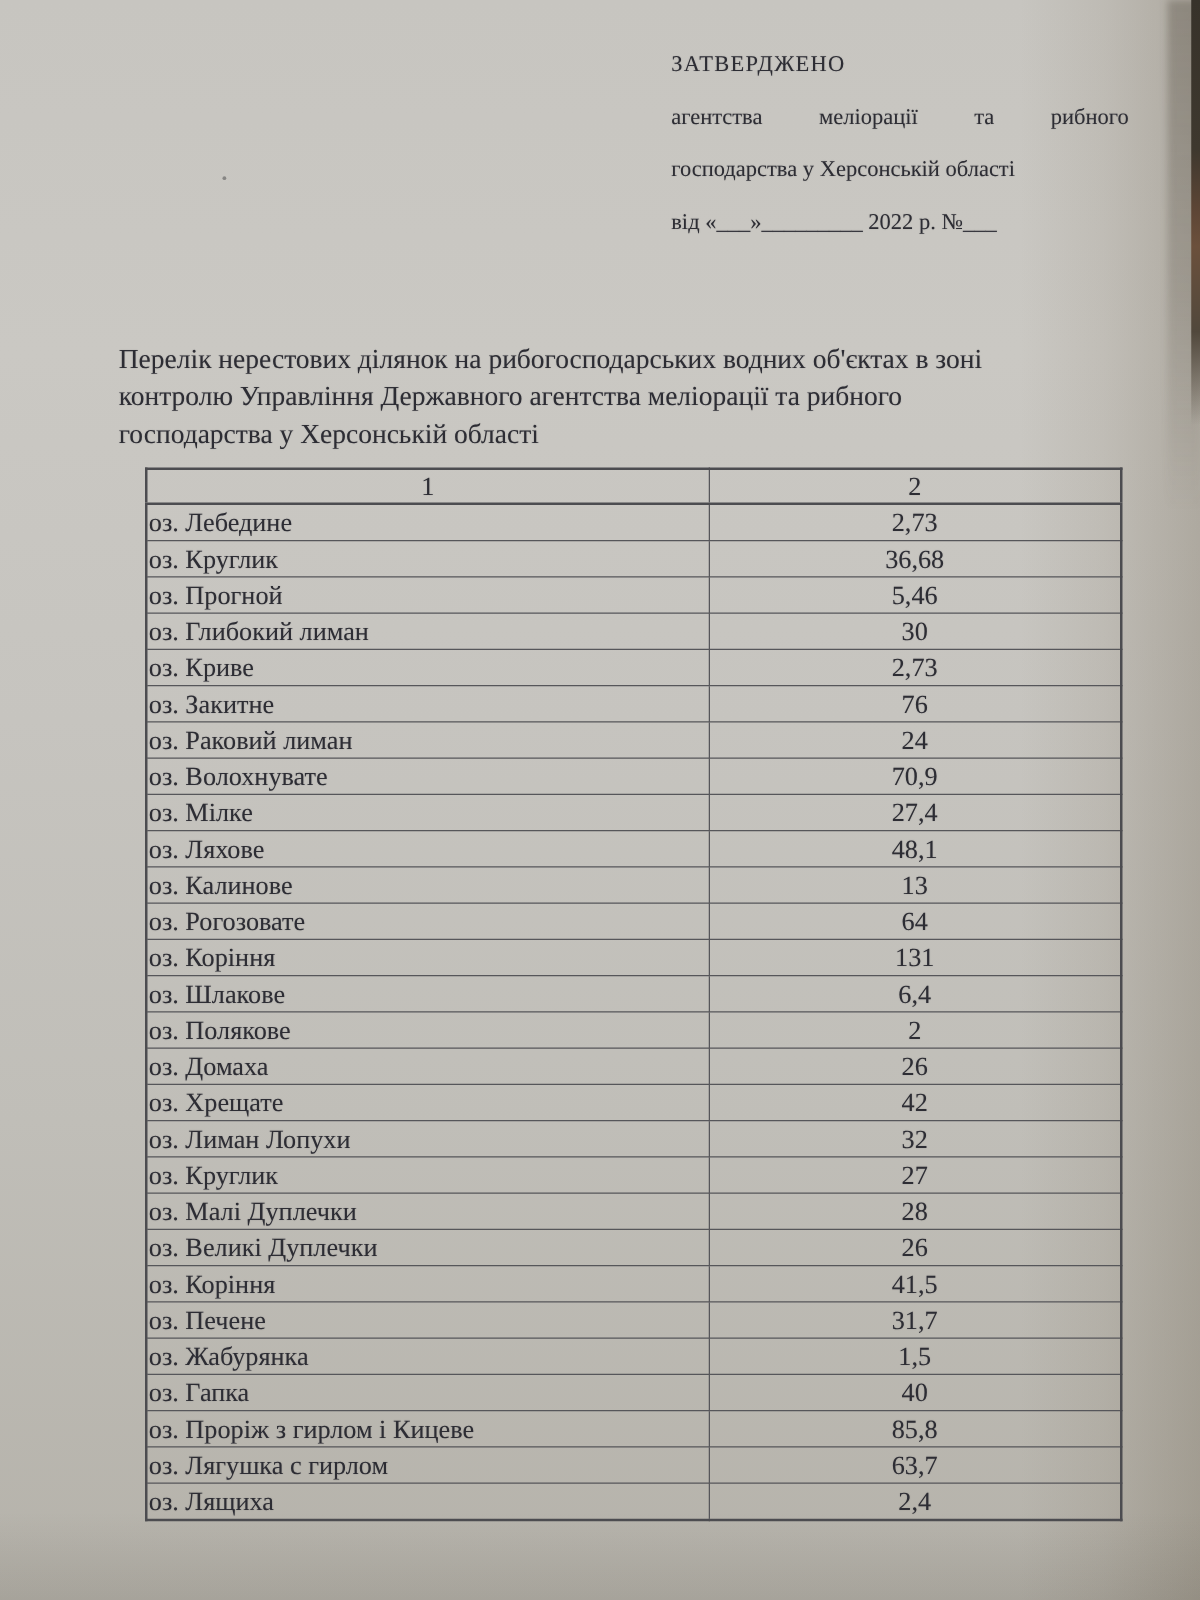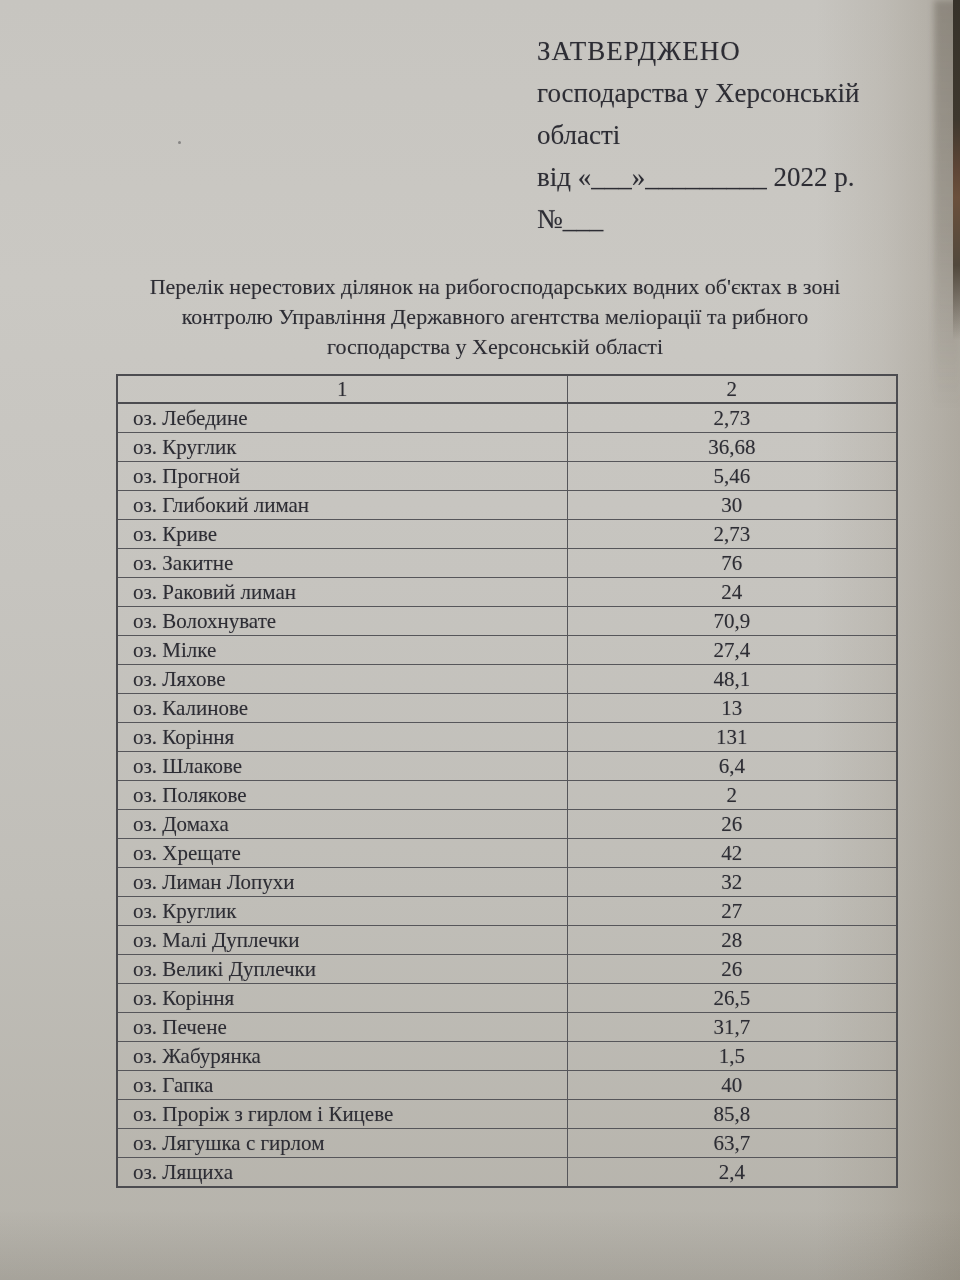--- a/index.html
+++ b/index.html
@@ -29,60 +29,61 @@
     background:linear-gradient(0deg, rgba(90,85,75,0.16), rgba(90,85,75,0));
   }
   .speck{
     position:absolute;left:178px;top:141px;width:3px;height:3px;border-radius:50%;
     background:rgba(80,80,82,0.55);
   }
 
   
   .approval{
     position:absolute;left:537px;top:30px;width:366px;
-    font-size:27px;line-height:42px;white-space:nowrap;
+    font-size:18px;line-height:42px;white-space:nowrap;
   }
   .approval .line{white-space:normal;}
   .approval .just{text-align:justify;text-align-last:justify;}
   .approved{letter-spacing:1px;}
 
   
   .doc-title{
     position:absolute;left:95px;top:272px;width:800px;
-    font-size:22px;line-height:30px;text-align:center;
+    font-size:22px;line-height:30px;
   }
 
   
   .doc-table{
     position:absolute;left:116px;top:374px;width:780px;
     border-collapse:collapse;table-layout:fixed;
     font-size:21px;color:#2d2d34;
     border:2px solid #4c4c50;
   }
   .doc-table col.c1{width:450px;}
   .doc-table col.c2{width:330px;}
   .doc-table th,.doc-table td{
     border:1.5px solid #56565a;
     padding:0;font-weight:normal;
     overflow:hidden;white-space:nowrap;
   }
   .head-row th{height:30px;text-align:center;font-size:22px;border-bottom:2px solid #4c4c50;}
   .num-row td{height:26px;text-align:center;border-bottom:2px solid #4c4c50;}
   tbody td{height:28px;}
-  tbody td.c1{padding-left:15px;text-align:left;}
+  tbody td.c1{padding-left:1px;text-align:left;}
   tbody td.c2,.doc-table td.c2n{text-align:center;}
 </style>
 </head>
 <body>
 
 <div class="page">
 
   <div class="approval">
     <div class="approved">ЗАТВЕРДЖЕНО</div>
     <div id="approval-lines">
+        <div class="line just">агентства меліорації та рибного</div>
         <div class="line">господарства у Херсонській області</div>
         <div class="line">від «___»_________ 2022 р. №___</div>
       </div>
   </div>
 
   <div class="doc-title" id="title-lines">
       <div>Перелік нерестових ділянок на рибогосподарських водних об'єктах в зоні</div>
       <div>контролю Управління Державного агентства меліорації та рибного</div>
       <div>господарства у Херсонській області</div>
     </div>
@@ -137,20 +138,24 @@
         </tr>
         <tr>
           <td class="c1">оз. Ляхове</td>
           <td class="c2">48,1</td>
         </tr>
         <tr>
           <td class="c1">оз. Калинове</td>
           <td class="c2">13</td>
         </tr>
         <tr>
+          <td class="c1">оз. Рогозовате</td>
+          <td class="c2">64</td>
+        </tr>
+        <tr>
           <td class="c1">оз. Коріння</td>
           <td class="c2">131</td>
         </tr>
         <tr>
           <td class="c1">оз. Шлакове</td>
           <td class="c2">6,4</td>
         </tr>
         <tr>
           <td class="c1">оз. Полякове</td>
           <td class="c2">2</td>
@@ -174,21 +179,21 @@
         <tr>
           <td class="c1">оз. Малі Дуплечки</td>
           <td class="c2">28</td>
         </tr>
         <tr>
           <td class="c1">оз. Великі Дуплечки</td>
           <td class="c2">26</td>
         </tr>
         <tr>
           <td class="c1">оз. Коріння</td>
-          <td class="c2">26,5</td>
+          <td class="c2">41,5</td>
         </tr>
         <tr>
           <td class="c1">оз. Печене</td>
           <td class="c2">31,7</td>
         </tr>
         <tr>
           <td class="c1">оз. Жабурянка</td>
           <td class="c2">1,5</td>
         </tr>
         <tr>

